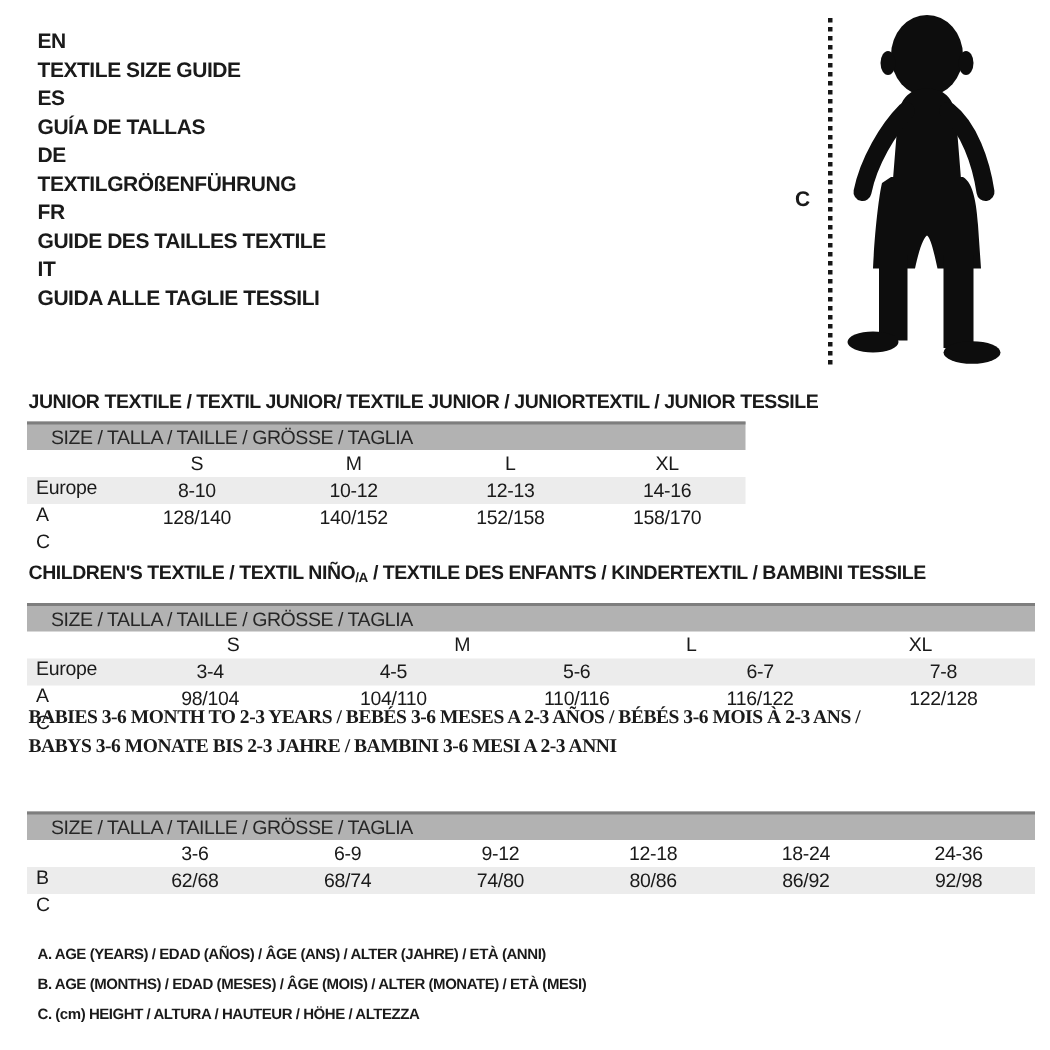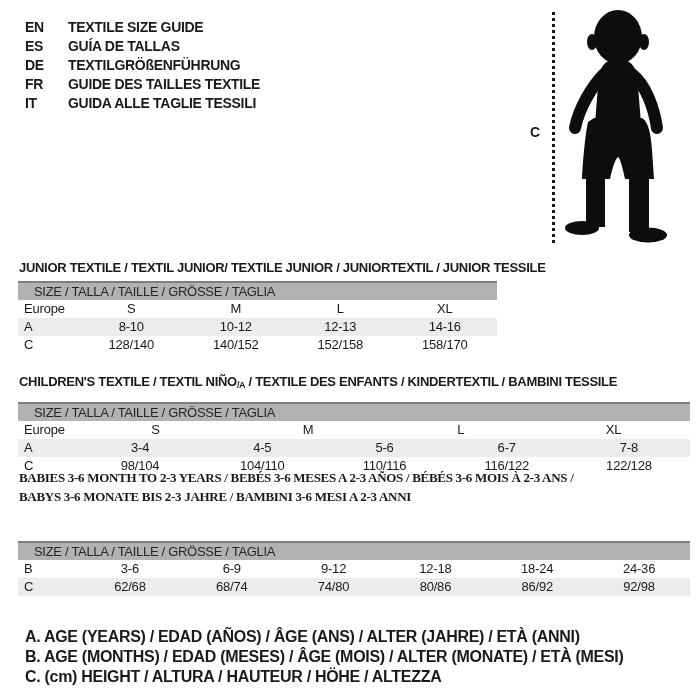--- a/index.html
+++ b/index.html
@@ -2,45 +2,45 @@
 <html><head>
 <meta charset="utf-8">
 <style>
   html,body{margin:0;padding:0;background:#ffffff;}
   .canvas{
     position:relative;width:700px;height:700px;background:#ffffff;
     font-family:"Liberation Sans",sans-serif;color:#1a1a1a;overflow:hidden;
   }
   
   .lang-list{position:absolute;top:18px;left:25px;}
-  .lang-item{display:flex;line-height:19px;font-weight:bold;font-size:14px;letter-spacing:-0.3px;}
+  .lang-item{display:flex;line-height:19px;font-weight:bold;font-size:14px;letter-spacing:-0.3px;flex-direction:column;}
   .lang-code{width:43px;}
   
   .dotline{position:absolute;left:552px;top:12px;height:231px;width:0;border-left:3px dotted #161616;}
   .measure-c{position:absolute;left:530px;top:124px;font-size:14px;font-weight:bold;}
   svg.baby{position:absolute;left:564px;top:8px;}
   
   .section-title{position:absolute;left:19px;font-size:13px;font-weight:bold;letter-spacing:-0.3px;white-space:nowrap;}
   #title1{top:260px;text-align:center;}
   #title2{top:374px;}
   #title3{top:468px;line-height:19px;font-family:Liberation Serif, serif;}
   .subscript{font-size:9px;vertical-align:-2px;}
   
   .size-table{position:absolute;left:18px;}
   #table1{top:281px;width:479px;}
   #table2{top:402px;width:672px;}
   #table3{top:541px;width:672px;}
   .t-head{height:17px;line-height:17px;background:#b2b2b2;border-top:2px solid #7e7e7e;
           padding-left:16px;font-size:13px;color:#262626;letter-spacing:-0.3px;}
   .t-row{display:flex;height:18px;line-height:18px;font-size:13px;letter-spacing:-0.2px;}
   .t-row.shaded{background:#ececec;}
-  .t-label{width:55px;padding-left:6px;}
+  .t-label{width:55px;padding-left:6px;margin-top:16px;}
   .t-cell{flex:1;text-align:center;}
   
-  .legend{position:absolute;left:25px;top:627px;font-size:16px;font-weight:bold;line-height:20px;letter-spacing:-0.3px;}
+  .legend{position:absolute;left:25px;top:627px;font-size:10px;font-weight:bold;line-height:20px;letter-spacing:-0.3px;}
 </style>
 </head>
 <body>
 
 <div class="canvas">
 
   <div class="lang-list">
     <div class="lang-item">
       <span class="lang-code">EN</span>
       <span class="lang-label">TEXTILE SIZE GUIDE</span>

